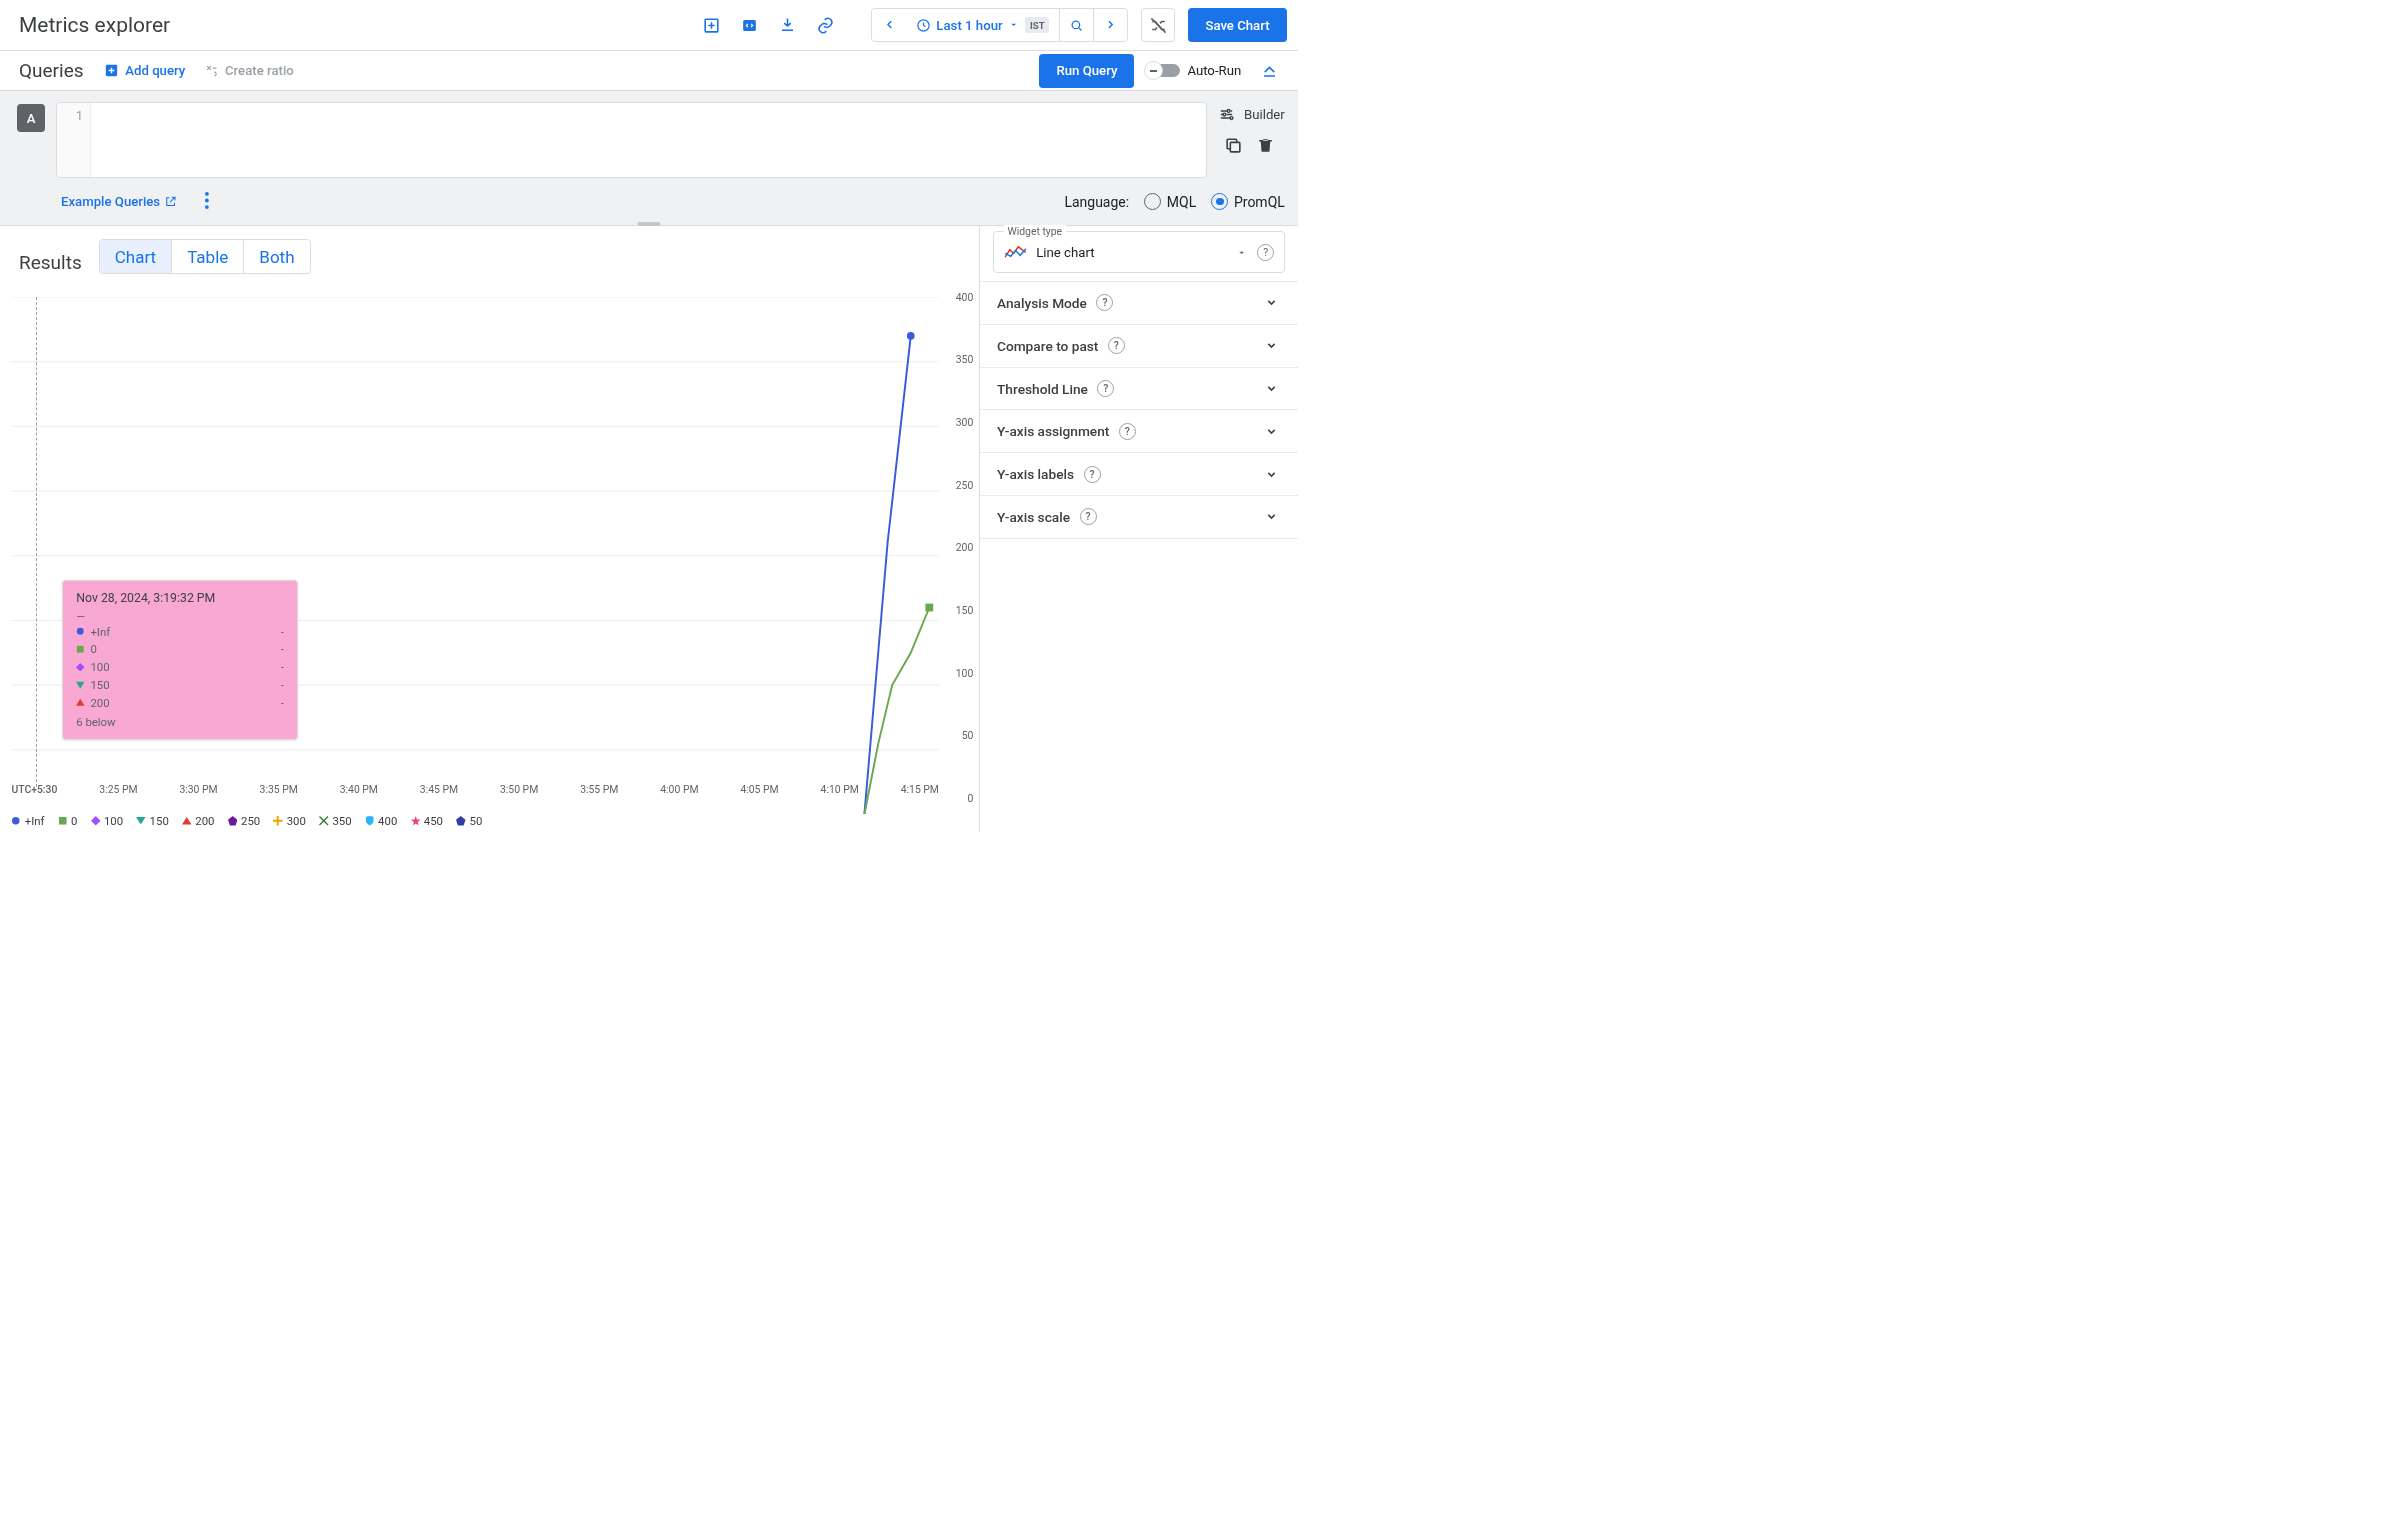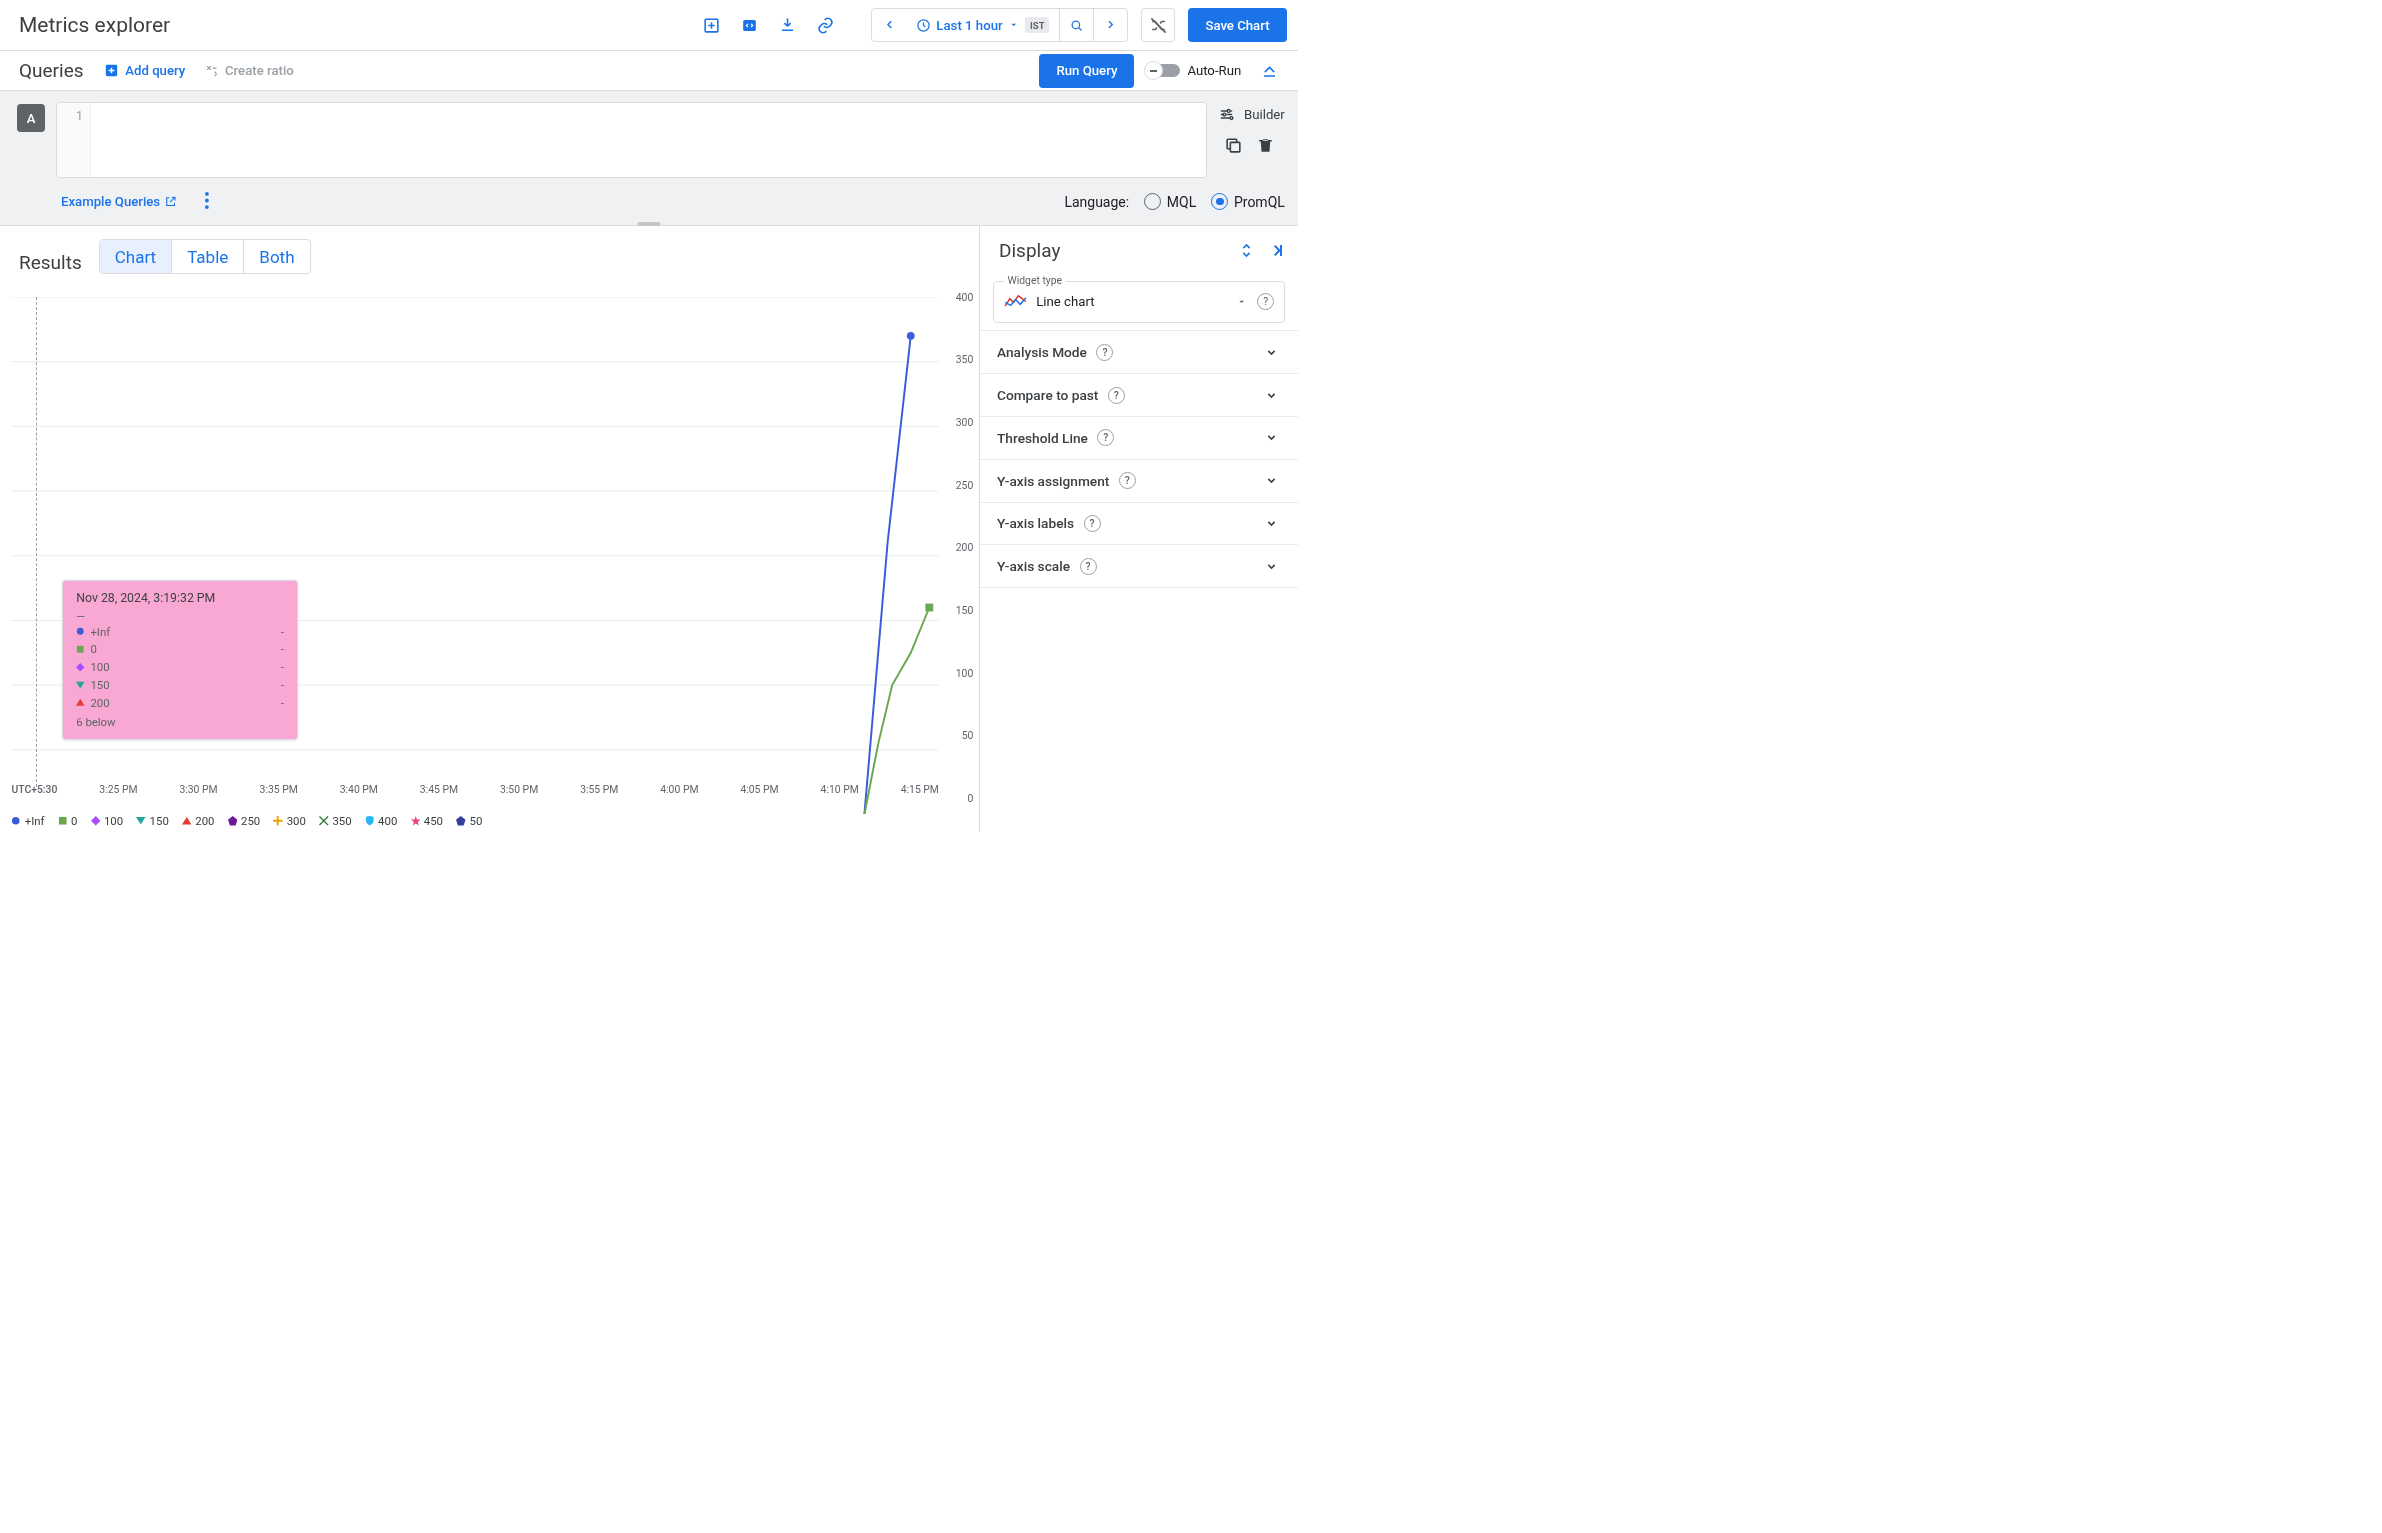--- a/index.html
+++ b/index.html
@@ -393,31 +393,20 @@
           <div class="li">
             <svg width="9.5" height="9.5" viewBox="0 0 10 10">
               <polygon points="5,0 10,4 8,10 2,10 0,4" fill="#303f9f"></polygon>
             </svg>
             <span>50</span>
           </div>
         </div>
     </div>
   </div>
   <div class="disp">
-    <div class="dhdr">
-      <div class="dlbl">Display</div>
-      <div class="dact">
-        <svg width="19" height="19" viewBox="0 0 24 24" fill="none" stroke="currentColor" stroke-width="2">
-            <path d="M8 9l4-4 4 4M8 15l4 4 4-4"></path>
-          </svg>
-        <svg width="19" height="19" viewBox="0 0 24 24" fill="none" stroke="currentColor" stroke-width="2.5">
-            <path d="M11 6l6 6-6 6M19 5v14"></path>
-          </svg>
-      </div>
-    </div>
     <div class="fld">
       <span class="flbl">Widget type</span>
       <svg class="wic" width="23" height="17" viewBox="0 0 24 18">
           <polyline points="1,14 6,6 10,10 15,3 23,9" fill="none" stroke="#d93025" stroke-width="1.5"></polyline>
           <polyline points="1,10 7,13 12,7 17,12 23,5" fill="none" stroke="#1a73e8" stroke-width="1.5"></polyline>
         </svg>
       <span>Line chart</span>
       <svg class="arr" width="11.4" height="11.4" viewBox="0 0 24 24" fill="currentColor">
           <path d="M7 10l5 5 5-5z"></path>
         </svg>

